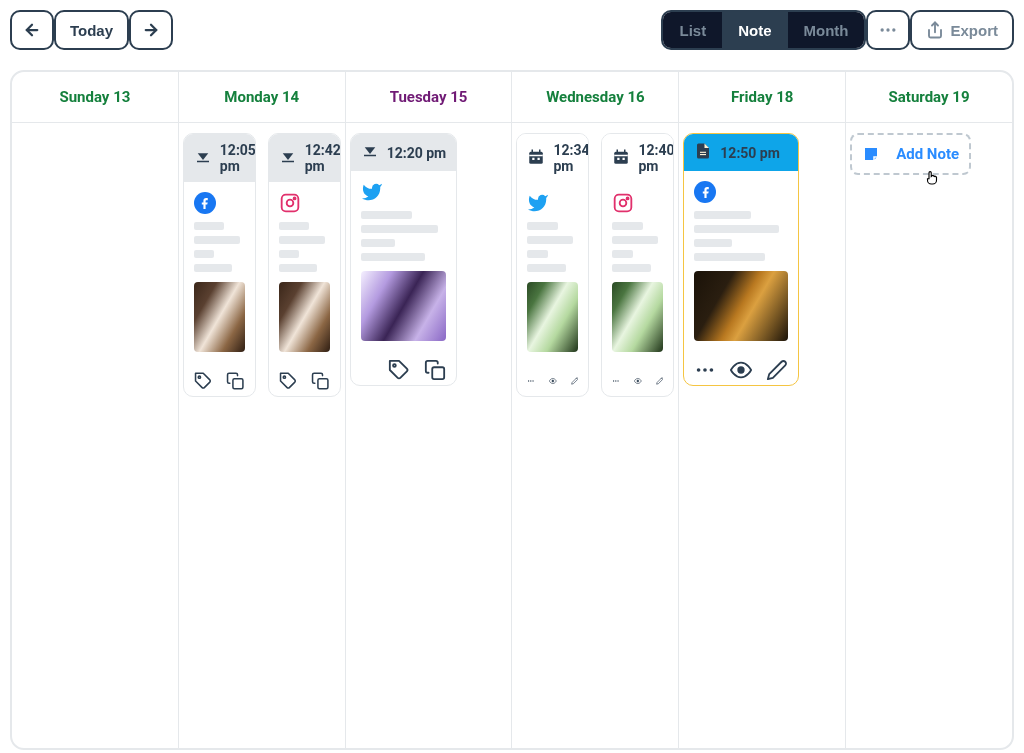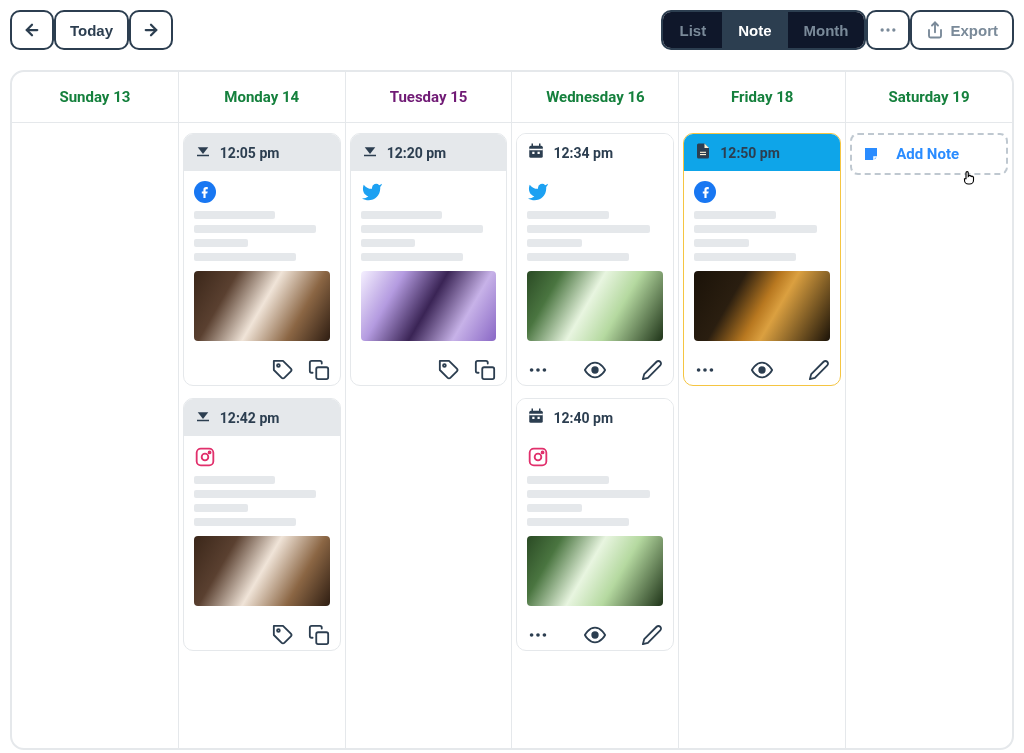--- a/index.html
+++ b/index.html
@@ -78,21 +78,21 @@
       text-align: center;
       font-weight: 700;
       font-size: 15px;
       color: #15803d;
       border-bottom: 1px solid #e5e8eb;
     }
     .day-header.today { color: #701a75; }
     .day-body {
       padding: 10px 4px;
       display: flex;
-      flex-direction: column;
+      flex-direction: row;
       gap: 12px;
       overflow: hidden;
     }
     .post-card {
       border: 1px solid #e5e8eb;
       border-radius: 10px;
       overflow: hidden;
       background: #fff;
     }
     .post-card.draft { border: 1px solid #f5c542; }

